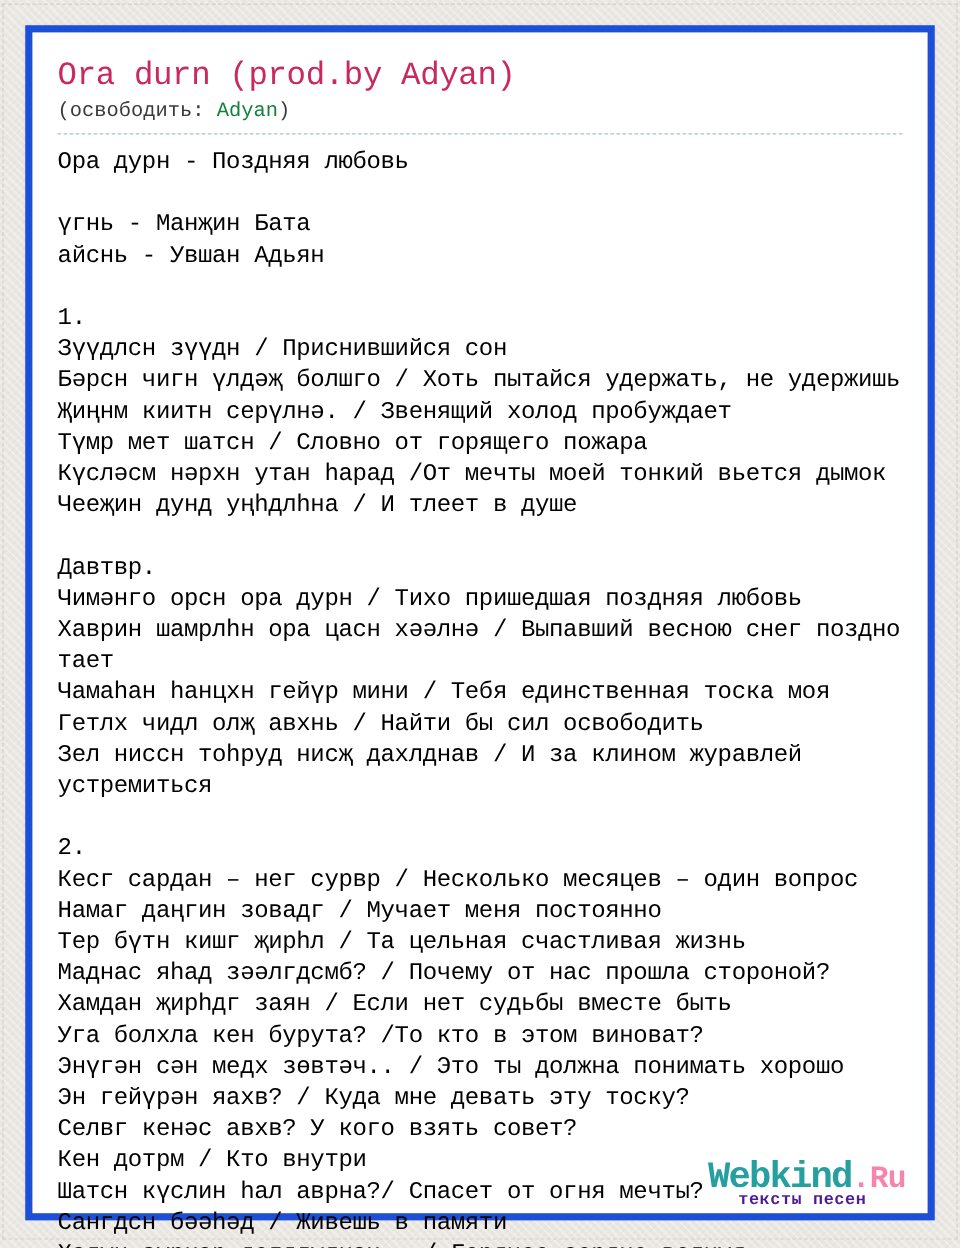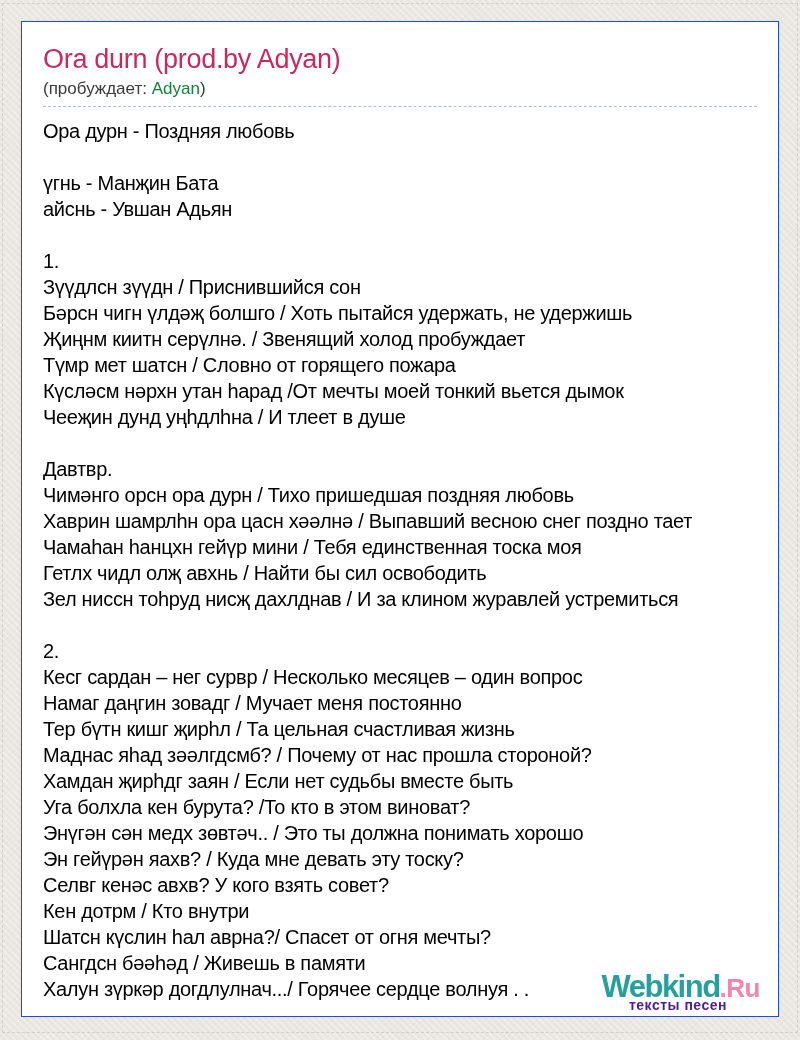--- a/index.html
+++ b/index.html
@@ -17,23 +17,24 @@
     position: absolute;
     left: 2px; right: 2px; top: 3px; bottom: 7px;
     border: 1px dashed #d2cec7;
     pointer-events: none;
   }
   .card {
     position: absolute;
     left: 21px; top: 21px;
     width: 758px; height: 996px;
     background: #ffffff;
-    border: 1px solid #1d4ed8;
+    border: 6px solid #1d4ed8;
     box-shadow: 0 0 3px rgba(0,0,0,.05);
     padding: 21px 21px 0 21px;
+    font-family: Liberation Mono, monospace;
   }
   .page-title {
     font-size: 27px;
     line-height: 32px;
     font-weight: 400;
     color: #c9295e;
     letter-spacing: -0.3px;
   }
   .artist-line {
     margin-top: 3px;
@@ -91,21 +92,21 @@
 </head>
 <body>
 
 <div class="page-frame"></div>
 
 <div class="card">
 
   <h1 class="page-title" style="color: rgb(201, 41, 94);">Ora durn (prod.by Adyan)</h1>
 
   <div class="artist-line">
-    <span>(пробуждает: </span><a class="artist-link" style="color: #15803d;">Adyan</a><span>)</span>
+    <span>(освободить: </span><a class="artist-link" style="color: #15803d;">Adyan</a><span>)</span>
   </div>
 
   <div class="separator"></div>
 
   <div class="lyrics">Ора дурн - Поздняя любовь
 
 үгнь - Манҗин Бата
 айснь - Увшан Адьян
 
 1.

